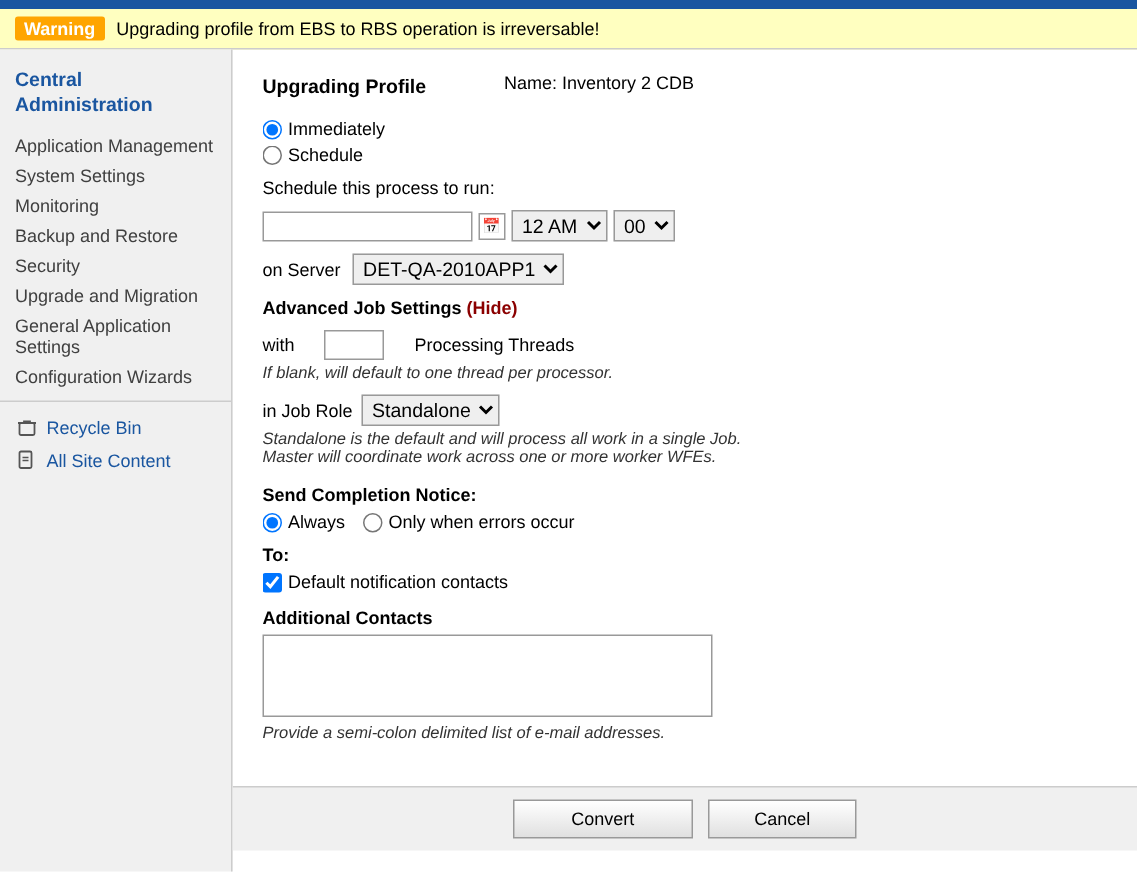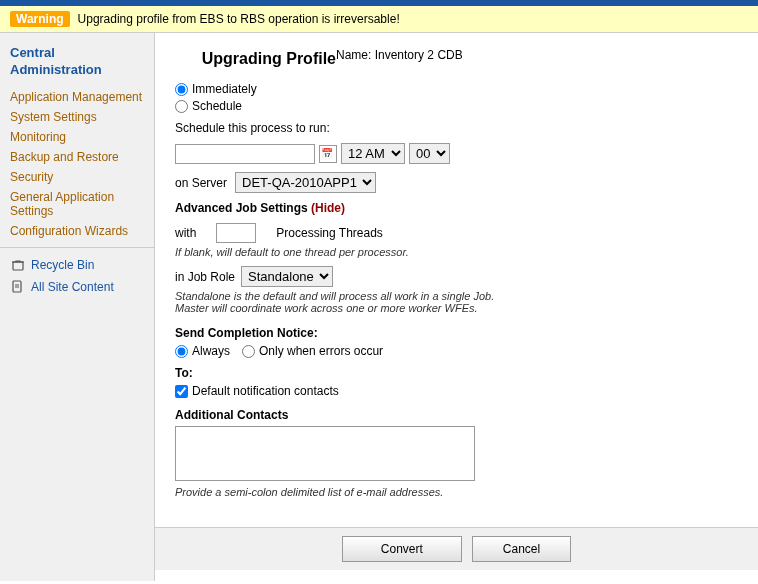--- a/index.html
+++ b/index.html
@@ -11,34 +11,34 @@
     
     .warning-bar { background: #ffffc0; border-bottom: 1px solid #ccc; padding: 5px 10px; display: flex; align-items: center; font-size: 12px; }
     .warning-label { background: #ffa500; color: #fff; font-weight: bold; padding: 1px 6px; margin-right: 8px; border-radius: 2px; }
 
     
     .main-layout { display: flex; height: calc(584px - 6px - 30px); }
 
     
     .sidebar { width: 155px; background: #f0f0f0; border-right: 1px solid #ccc; padding: 8px 0; flex-shrink: 0; }
     .sidebar-title { color: #1a56a0; font-weight: bold; font-size: 13px; padding: 4px 10px 8px 10px; line-height: 1.3; }
-    .sidebar-item { padding: 3px 10px; cursor: pointer; color: #a16207; font-size: 12px; }
+    .sidebar-item { padding: 3px 10px; cursor: pointer; color: #404040; font-size: 12px; }
     .sidebar-divider { border-top: 1px solid #ccc; margin: 6px 0; }
     .sidebar-icon-item { display: flex; align-items: center; gap: 5px; padding: 3px 10px; cursor: pointer; color: #1a56a0; font-size: 12px; }
     .icon-box { width: 16px; height: 16px; display: inline-flex; align-items: center; justify-content: center; }
 
     
     .content-area { flex: 1; padding: 0; overflow: auto; }
 
     
     .content-inner { padding: 15px 20px; }
 
     
     .form-row { display: flex; margin-bottom: 14px; }
-    .form-label { width: 161px; font-weight: bold; font-size: 16px; flex-shrink: 0; padding-top: 2px; text-align: right; }
+    .form-label { width: 161px; font-weight: bold; font-size: 13px; flex-shrink: 0; padding-top: 2px; }
     .form-field { flex: 1; }
 
     
     input[type="text"] { border: 1px solid #999; padding: 2px 4px; font-size: 12px; }
     select { border: 1px solid #999; font-size: 13px; padding: 1px 2px; }
 
     
     .radio-group { display: flex; flex-direction: column; gap: 3px; }
     .radio-group label { display: flex; align-items: center; gap: 4px; cursor: pointer; }
 
@@ -107,20 +107,21 @@
     <div class="sidebar-title">
       <span>Central</span><br>
       <span>Administration</span>
     </div>
 
     <div class="sidebar-item">Application Management</div>
     <div class="sidebar-item">System Settings</div>
     <div class="sidebar-item">Monitoring</div>
     <div class="sidebar-item">Backup and Restore</div>
     <div class="sidebar-item">Security</div>
+    <div class="sidebar-item">Upgrade and Migration</div>
     <div class="sidebar-item">General Application Settings</div>
     <div class="sidebar-item">Configuration Wizards</div>
 
     <div class="sidebar-divider"></div>
 
     <div class="sidebar-icon-item">
       <span class="icon-box">
         <svg width="14" height="14" viewBox="0 0 14 14">
             <rect x="2" y="4" width="10" height="8" rx="1" fill="none" stroke="#555" stroke-width="1.2"></rect>
             <path d="M5 4V3h4v1" fill="none" stroke="#555" stroke-width="1.2"></path>

